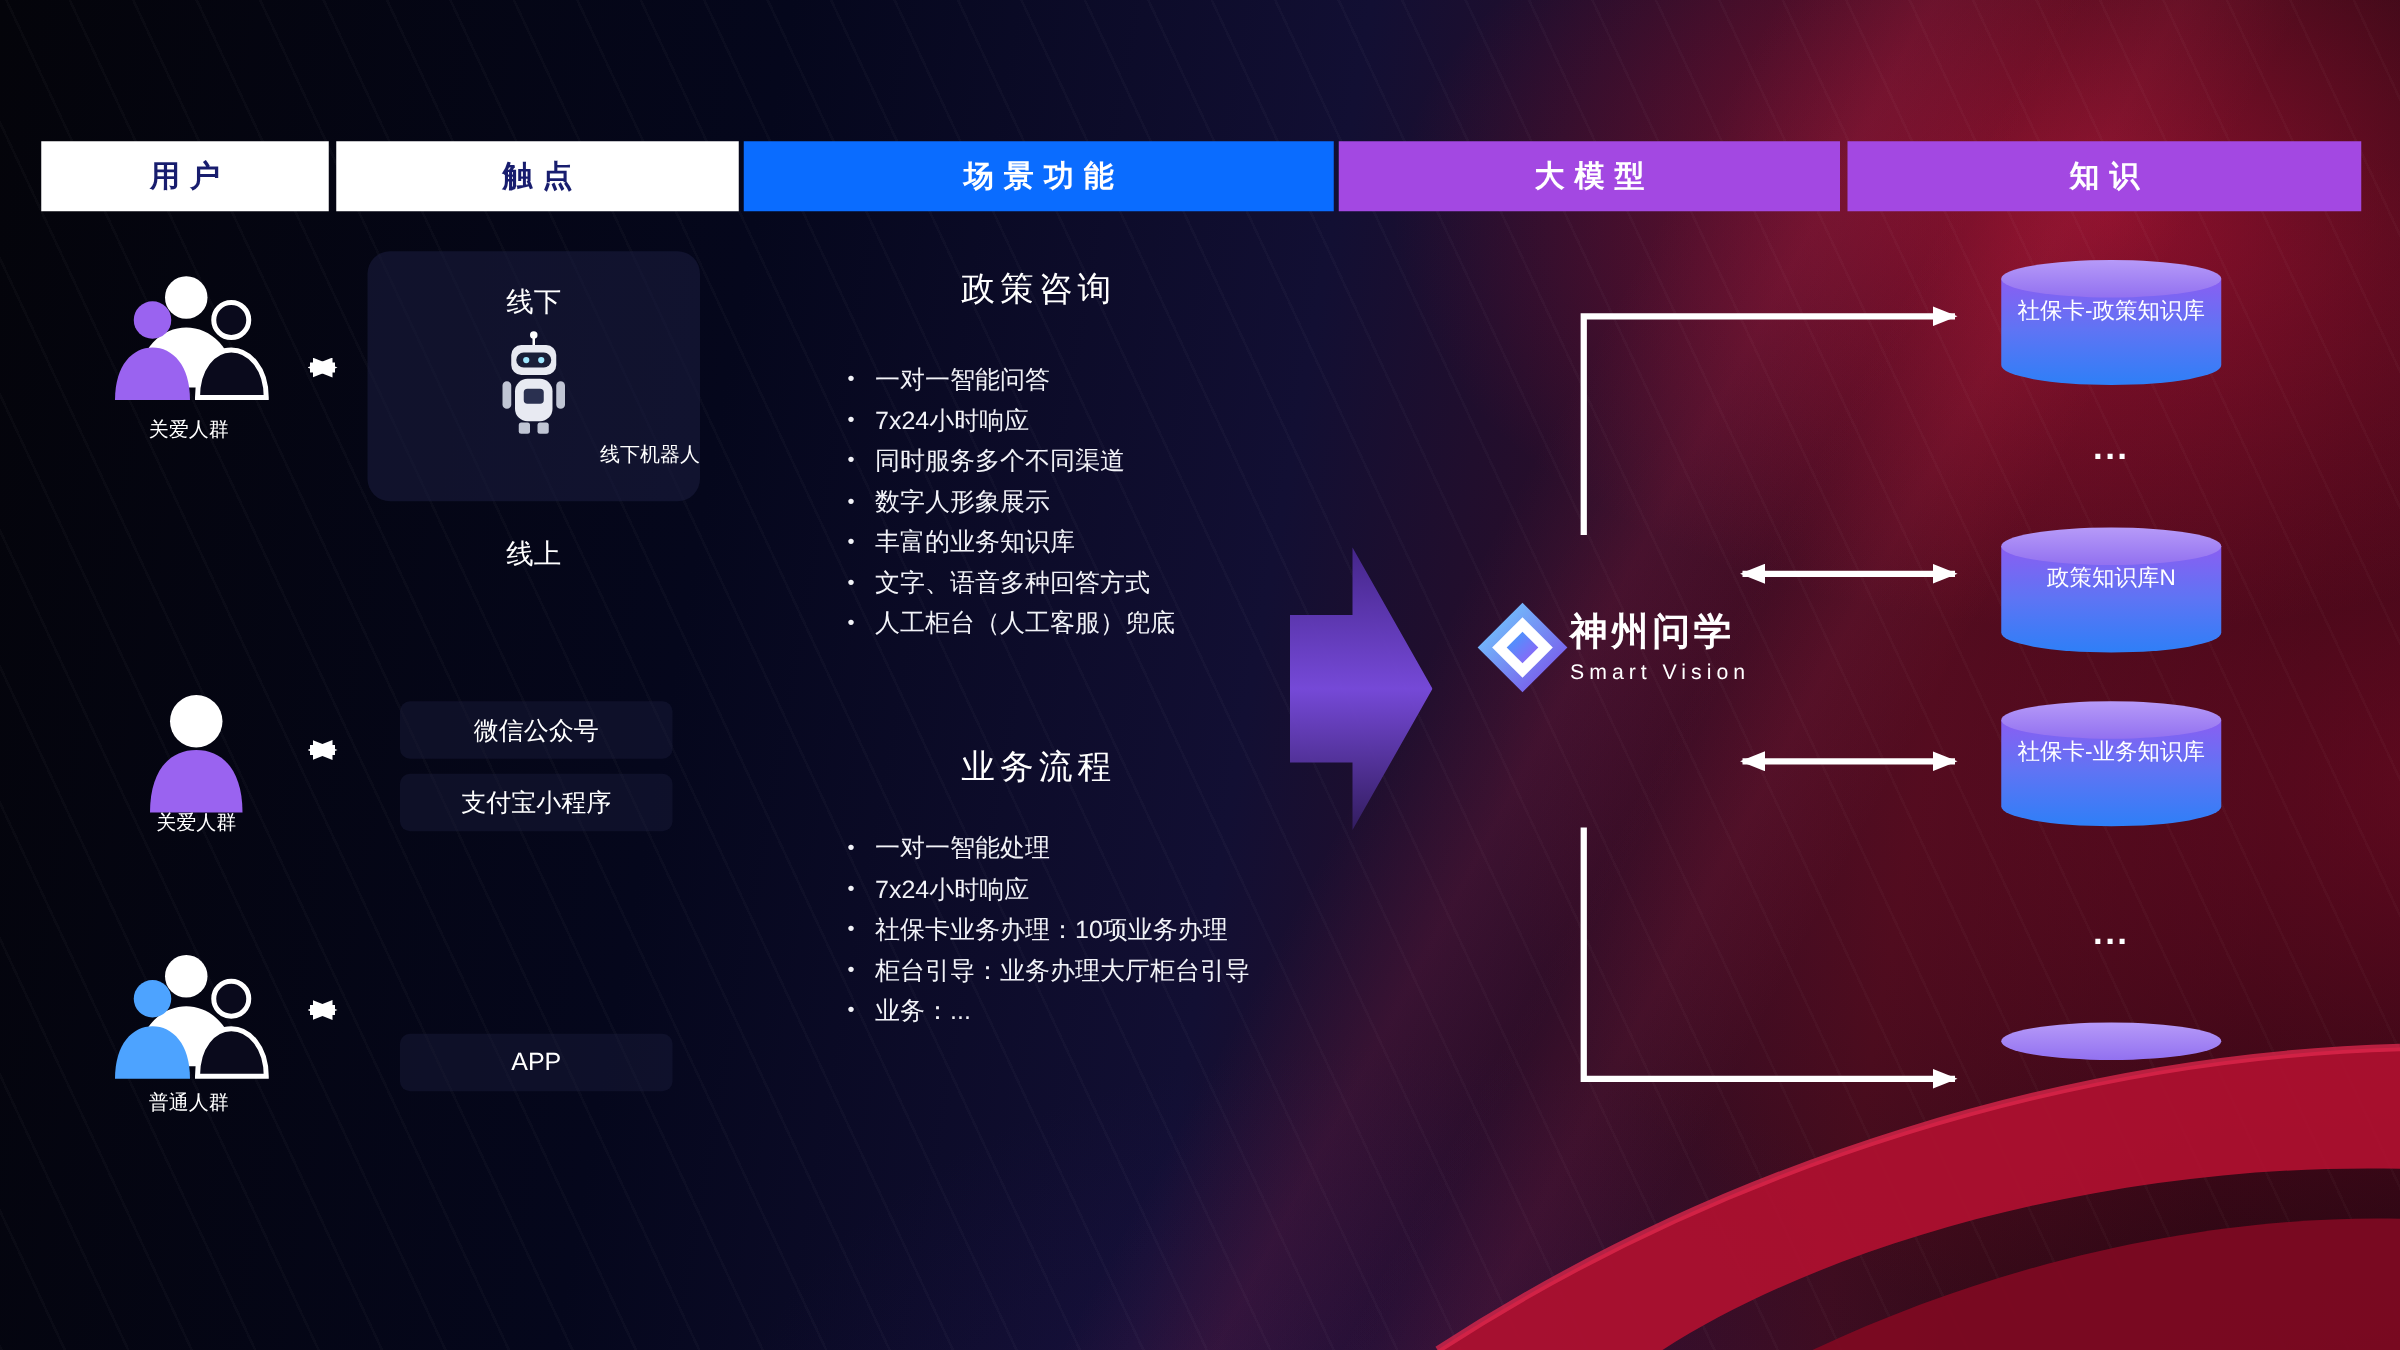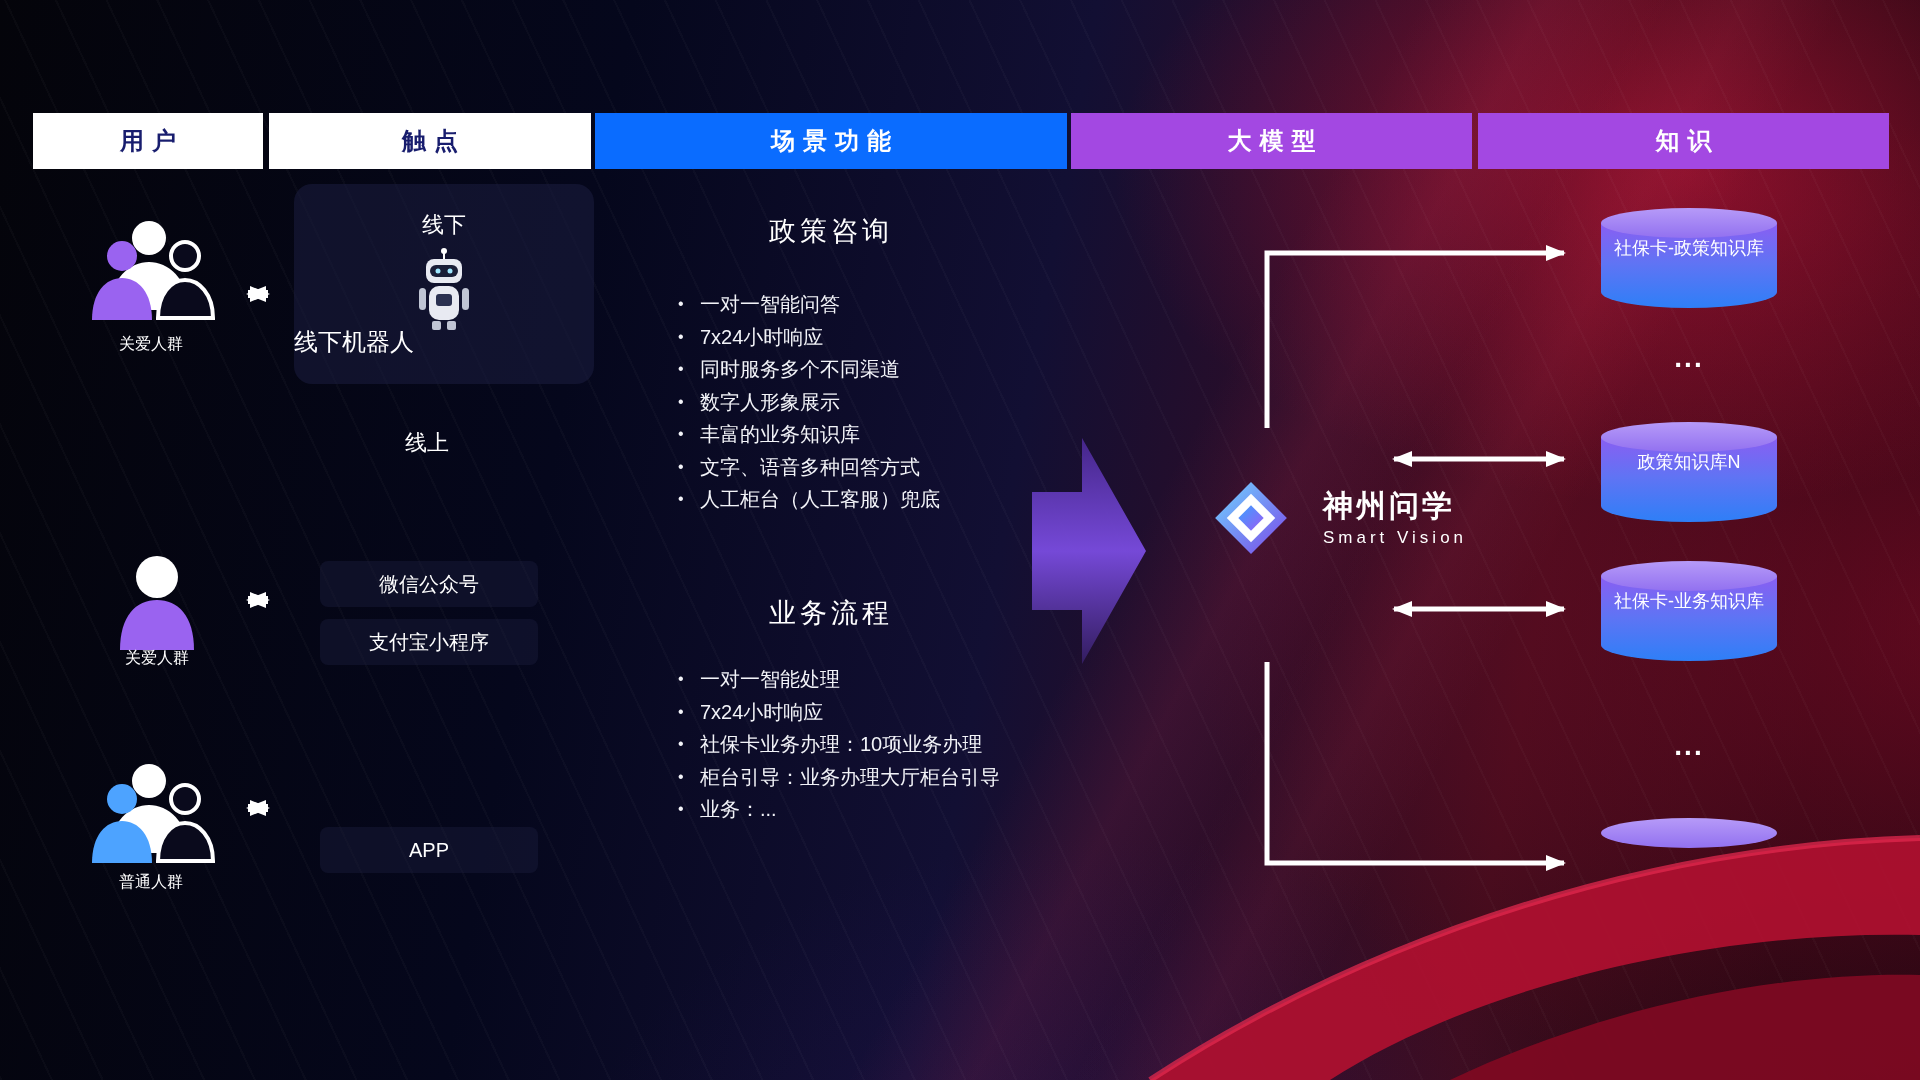--- a/index.html
+++ b/index.html
@@ -26,40 +26,40 @@
   .hdr{position:absolute;top:113px;height:56px;display:flex;align-items:center;justify-content:center;
        font-size:24px;font-weight:600;letter-spacing:8px;padding-left:8px;box-sizing:border-box;z-index:5}
   .hdr-white{background:#ffffff;color:#181d6e;}
   .hdr-blue{background:#0a6cff;color:#fff;}
   .hdr-purple{background:#a348e2;color:#fff;}
 
   
   .user-label{position:absolute;width:170px;text-align:center;font-size:16px;color:#fff;z-index:5}
 
   
-  .touch-box{position:absolute;left:294px;top:184px;width:300px;height:200px;
+  .touch-box{position:absolute;left:294px;top:201px;width:266px;height:200px;
              background:rgba(28,30,64,0.55);border-radius:18px;z-index:4}
   .touch-title{position:absolute;top:26px;width:100%;text-align:center;font-size:22px;color:#fff;}
   .touch-robot{position:absolute;top:62px;left:50%;transform:translateX(-50%);}
-  .touch-robot-label{position:absolute;bottom:26px;width:100%;text-align:left;font-size:24px;color:#fff;}
+  .touch-robot-label{position:absolute;bottom:26px;width:100%;text-align:right;font-size:16px;color:#fff;}
   .online-title{position:absolute;left:294px;top:428px;width:266px;text-align:center;font-size:22px;color:#fff;z-index:4}
   .channel{position:absolute;left:320px;width:218px;height:46px;background:rgba(26,28,60,0.45);
            border-radius:8px;display:flex;align-items:center;justify-content:center;font-size:20px;color:#fff;z-index:4}
 
   
   .scn-title{position:absolute;left:595px;width:472px;text-align:center;font-size:27px;letter-spacing:4px;color:#fff;z-index:4}
   .scn-list{position:absolute;left:676px;margin:0;padding:0;list-style:none;font-size:20px;line-height:32.5px;color:#f2f3f8;z-index:4}
   .scn-list li{position:relative;padding-left:24px;white-space:nowrap;}
   .scn-list li::before{content:"•";position:absolute;left:2px;top:0;font-size:16px;}
 
   
   .big-arrow{position:absolute;left:1032px;top:430px;z-index:3}
 
   
-  .logo{position:absolute;left:1213px;top:480px;display:flex;align-items:center;gap:34px;z-index:5}
+  .logo{position:absolute;left:1180px;top:480px;display:flex;align-items:center;gap:0;z-index:5}
   .logo-name{font-size:30px;font-weight:700;letter-spacing:3px;color:#fff;line-height:1.1;}
   .logo-sub{font-size:17px;letter-spacing:4px;color:#fff;margin-top:6px;}
 
   
   .cyl{position:absolute;left:1601px;width:176px;height:100px;z-index:6}
   .cyl-top{position:absolute;top:0;left:0;width:176px;height:30px;border-radius:50%;
            background:linear-gradient(180deg,#b69af8,#9271f0);z-index:2}
   .cyl-body{position:absolute;top:15px;left:0;width:176px;height:85px;box-sizing:border-box;
             background:linear-gradient(180deg,#8a5ef2 0%,#5f74f4 48%,#2e7ff7 100%);
             border-radius:0 0 50% 50% / 0 0 16px 16px;

